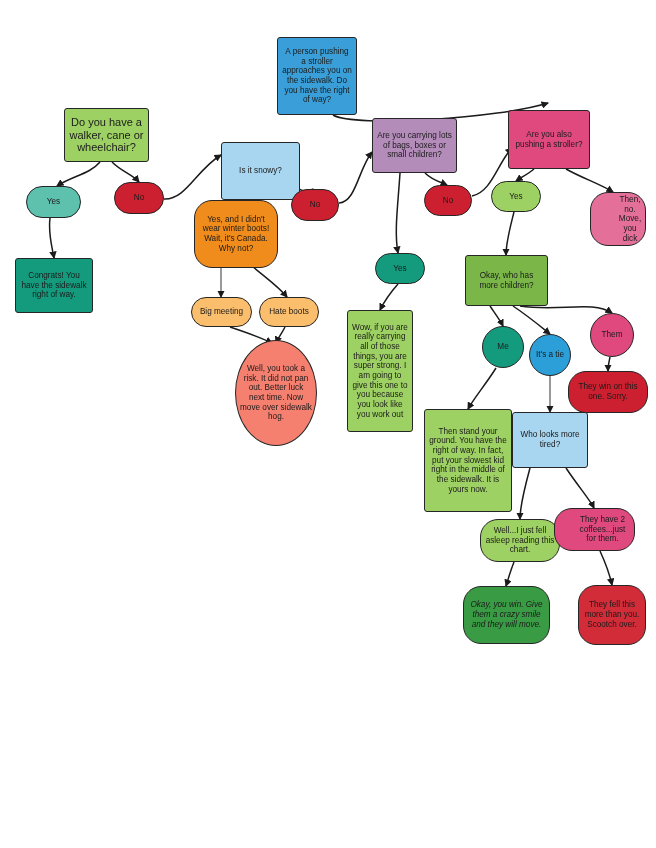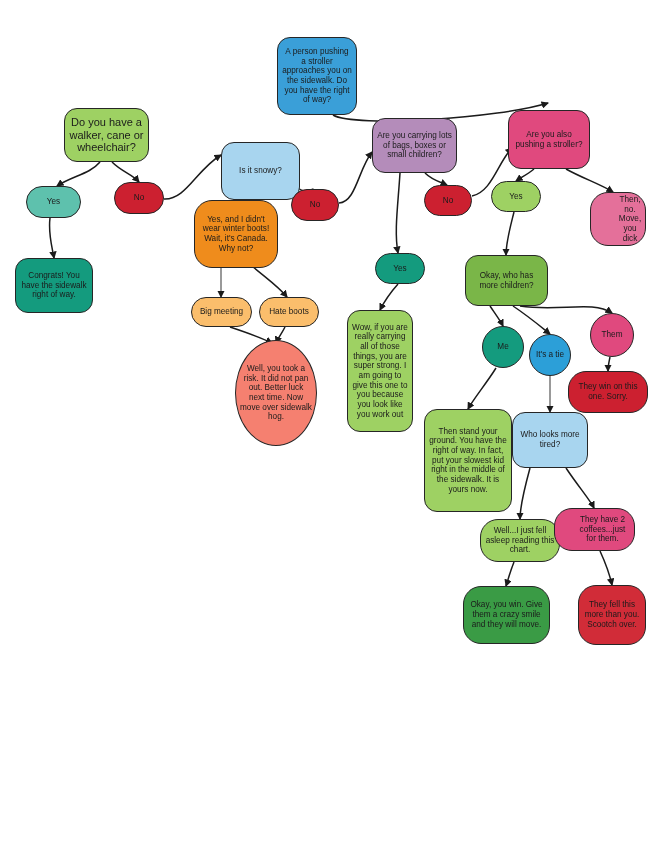--- a/index.html
+++ b/index.html
@@ -34,21 +34,21 @@
     align-items: center;
     justify-content: center;
     text-align: center;
     color: #1b1b1b;
     line-height: 1.18;
     padding: 3px 4px;
     border: 1.2px solid #262626;
     overflow: hidden;
     white-space: pre-line;
   }
-  .rect   { border-radius: 13px; }
+  .rect   { border-radius: 3px; }
   .round  { border-radius: 18px; }
   .circle { border-radius: 50%; }
 </style>
 </head>
 <body>
 
 <div id="canvas">
   <svg id="edges" viewBox="0 0 656 848" xmlns="http://www.w3.org/2000/svg">
     <defs>
       <marker id="ah" viewBox="0 0 10 10" refX="8.6" refY="5" markerWidth="5" markerHeight="5" orient="auto-start-reverse">
@@ -111,16 +111,16 @@
       <div class="node round" style="left: 590px; top: 192px; width: 56px; height: 54px; background: rgb(228, 112, 154); font-size: 8.2px; padding-left: 28px;">Then, no. Move, you dick</div>
       <div class="node rect" style="left: 465px; top: 255px; width: 83px; height: 51px; background: rgb(122, 182, 72); font-size: 8.2px;">Okay, who has more children?</div>
       <div class="node circle" style="left: 482px; top: 326px; width: 42px; height: 42px; background: rgb(20, 155, 126); font-size: 8.2px; text-align: right;">Me</div>
       <div class="node circle" style="left: 529px; top: 334px; width: 42px; height: 42px; background: rgb(44, 159, 216); font-size: 8.2px;">It's a tie</div>
       <div class="node circle" style="left: 590px; top: 313px; width: 44px; height: 44px; background: rgb(224, 73, 126); font-size: 8.2px;">Them</div>
       <div class="node round" style="left: 568px; top: 371px; width: 80px; height: 42px; background: rgb(204, 32, 48); font-size: 8.2px;">They win on this one. Sorry.</div>
       <div class="node rect" style="left: 424px; top: 409px; width: 88px; height: 103px; background: rgb(158, 209, 99); font-size: 8.2px;">Then stand your ground. You have the right of way. In fact, put your slowest kid right in the middle of the sidewalk. It is yours now.</div>
       <div class="node rect" style="left: 512px; top: 412px; width: 76px; height: 56px; background: rgb(168, 213, 239); font-size: 8.2px;">Who looks more tired?</div>
       <div class="node round" style="left: 480px; top: 519px; width: 80px; height: 43px; background: rgb(158, 209, 99); font-size: 8.2px;">Well...I just fell asleep reading this chart.</div>
       <div class="node round" style="left: 554px; top: 508px; width: 81px; height: 43px; background: rgb(224, 73, 126); font-size: 8.2px; padding-left: 20px;">They have 2 coffees...just for them.</div>
-      <div class="node round" style="left: 463px; top: 586px; width: 87px; height: 58px; background: rgb(58, 155, 69); font-size: 8.2px;">Okay, you win. Give them a crazy smile and they will move.</div>
+      <div class="node round" style="left: 463px; top: 586px; width: 87px; height: 58px; background: rgb(58, 155, 69); font-size: 8.2px; font-style: italic;">Okay, you win. Give them a crazy smile and they will move.</div>
       <div class="node round" style="left: 578px; top: 585px; width: 68px; height: 60px; background: rgb(209, 44, 56); font-size: 8.2px;">They fell this more than you. Scootch over.</div>
     </div>
 </div>
 
 </body></html>

